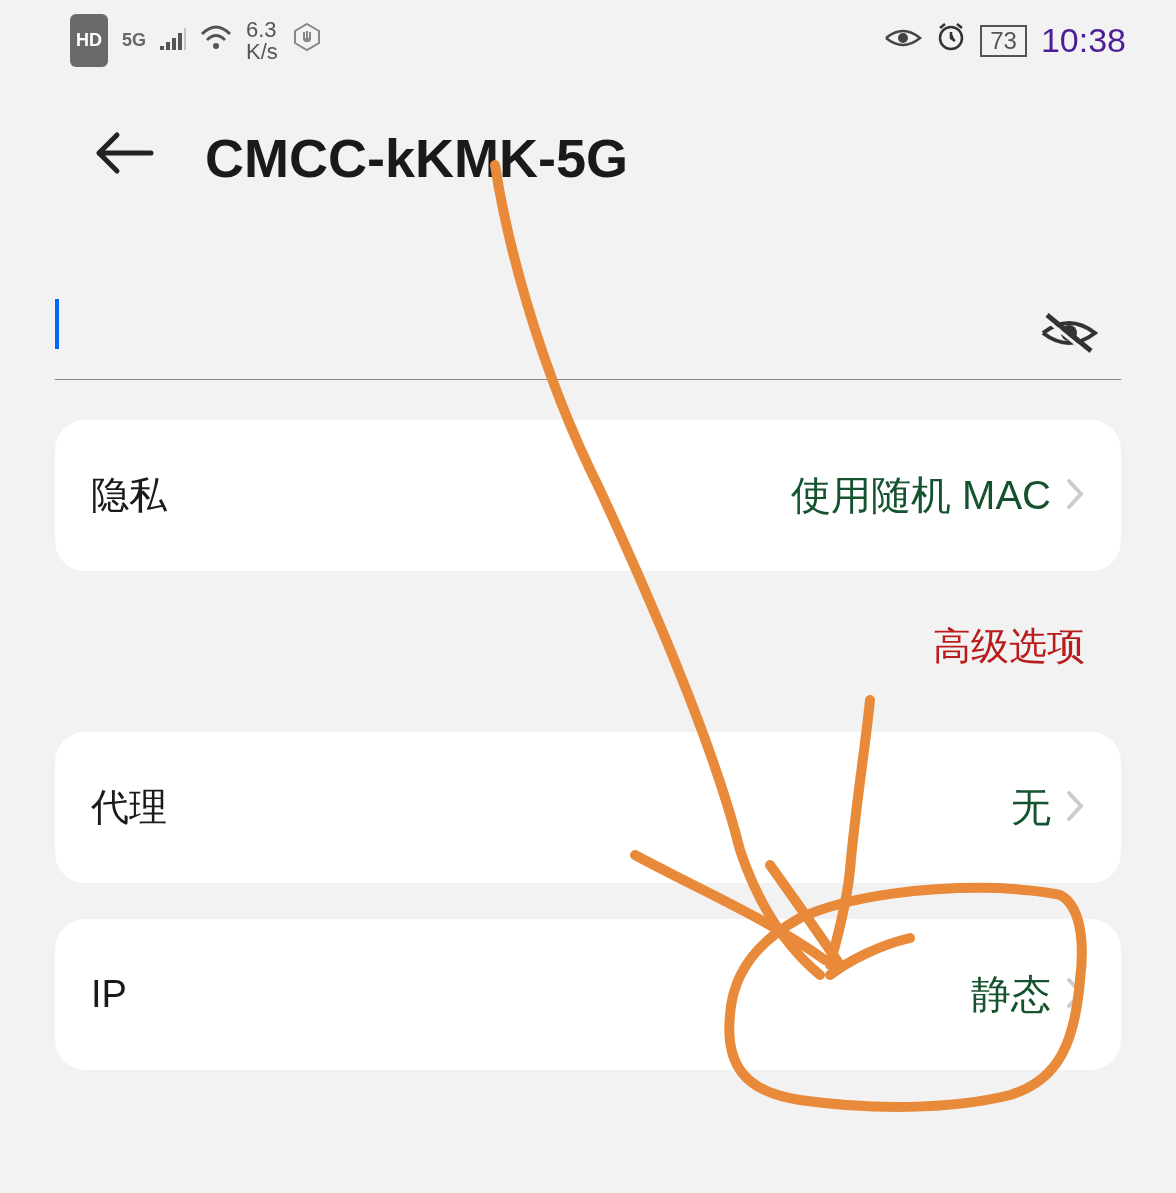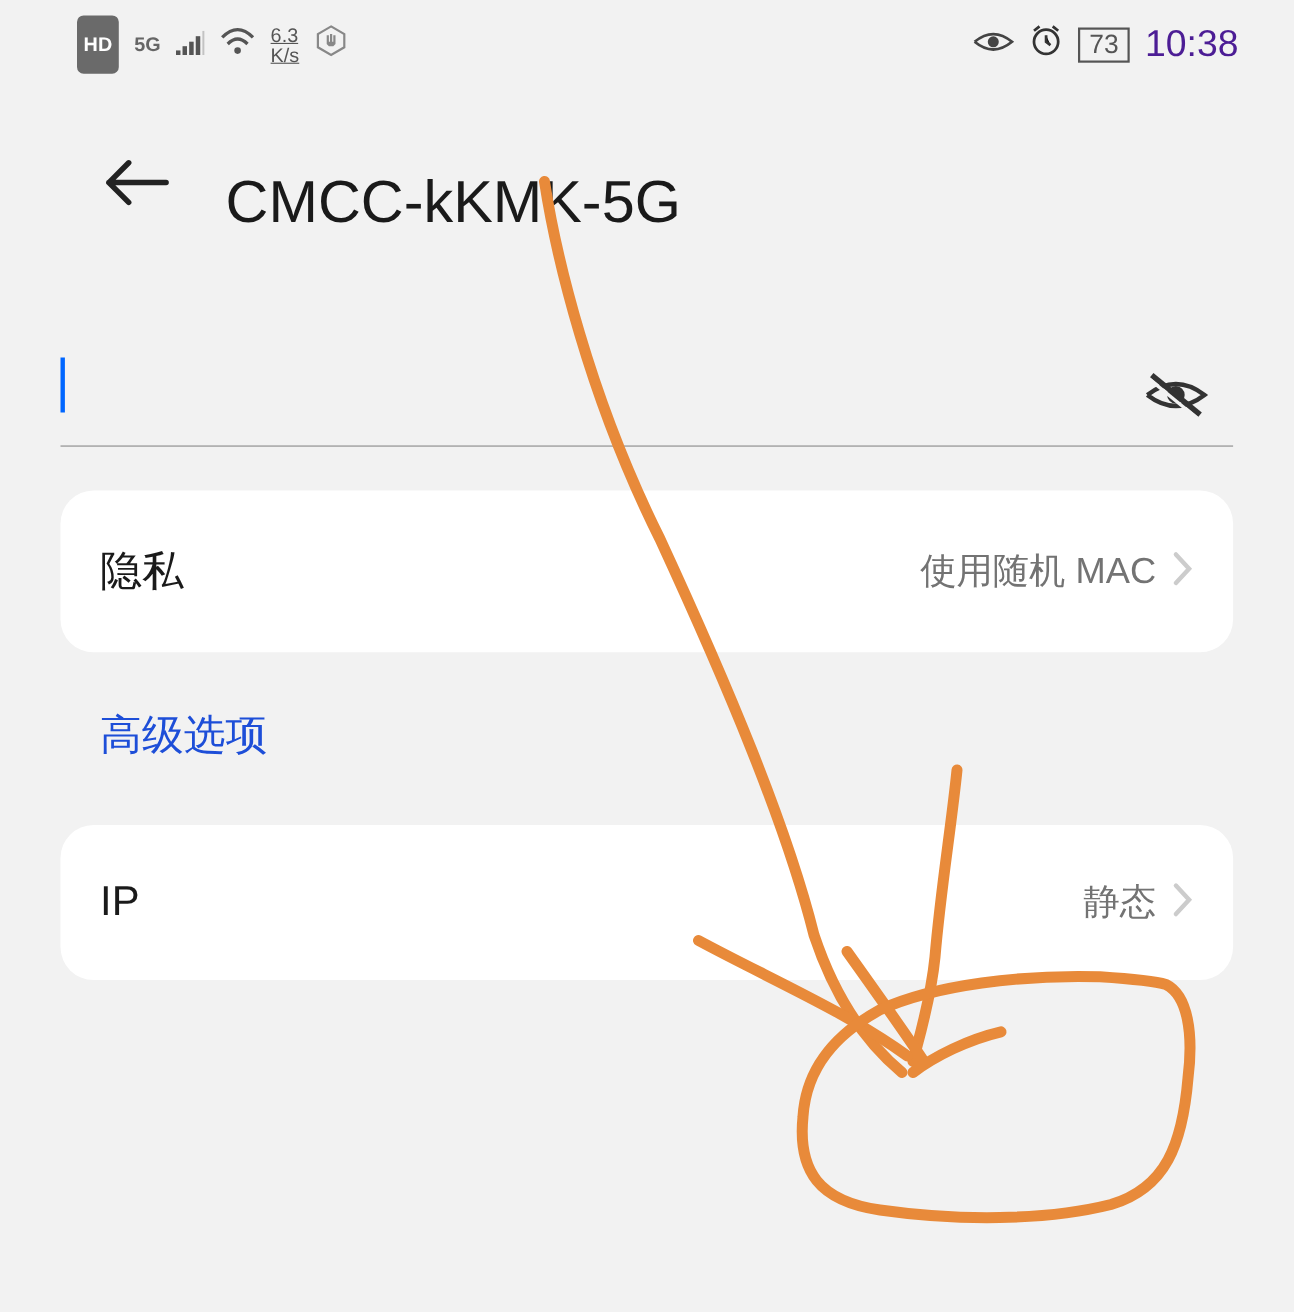--- a/index.html
+++ b/index.html
@@ -35,24 +35,23 @@
     }
     .hd-badge {
       background: #6a6a6a;
       color: white;
       font-size: 18px;
       font-weight: bold;
       padding: 16px 6px;
       border-radius: 6px;
     }
     .net-speed {
-      font-size: 18px;
+      font-size: 22px;
       line-height: 1;
       color: #555;
-      text-decoration: underline;
     }
     .battery-box {
       border: 2.5px solid #555;
       border-radius: 0;
       padding: 0px 8px;
       font-size: 24px;
       font-weight: 500;
       display: inline-block;
       position: relative;
     }
@@ -67,23 +66,22 @@
       padding: 50px 50px 40px 95px;
       gap: 50px;
     }
     .back-arrow {
       font-size: 50px;
       color: #222;
       cursor: pointer;
     }
     .page-title {
       font-size: 54px;
-      font-weight: 400;
+      font-weight: 700;
       color: #1a1a1a;
-      margin-top: 26px;
     }
     .content {
       padding: 50px 55px 0 55px;
     }
     .password-field {
       display: flex;
       align-items: center;
       border-bottom: 1.5px solid #888;
       padding: 20px 0 30px 0;
       position: relative;
@@ -118,30 +116,31 @@
       font-size: 38px;
       color: #1a1a1a;
       font-weight: 400;
     }
     .card-value-wrap {
       display: flex;
       align-items: center;
       gap: 14px;
     }
     .card-value {
-      font-size: 33px;
-      color: #737373;
+      font-size: 40px;
+      color: #14532d;
     }
     .chevron {
       color: #ccc;
     }
     .section-header {
       font-size: 38px;
-      color: #1d4ed8;
+      color: #b91c1c;
       padding: 50px 36px 20px 36px;
+      text-align: right;
     }
     .annotation {
       position: absolute;
       top: 0;
       left: 0;
       pointer-events: none;
     }
   </style>
 </head>
 <body>
@@ -220,20 +219,31 @@
       <span class="chevron">
         <svg width="20" height="34" viewBox="0 0 20 34">
             <path fill="none" stroke="#ccc" stroke-width="4" stroke-linecap="round" d="M4 4 L16 17 L4 30"></path>
           </svg>
       </span>
     </div>
   </div>
 
   <div class="section-header">高级选项</div>
 
+  <div class="card">
+    <span class="card-label">代理</span>
+    <div class="card-value-wrap">
+      <span class="card-value">无</span>
+      <span class="chevron">
+        <svg width="20" height="34" viewBox="0 0 20 34">
+            <path fill="none" stroke="#ccc" stroke-width="4" stroke-linecap="round" d="M4 4 L16 17 L4 30"></path>
+          </svg>
+      </span>
+    </div>
+  </div>
 
   <div class="card" style="margin-top:36px;">
     <span class="card-label">IP</span>
     <div class="card-value-wrap">
       <span class="card-value">静态</span>
       <span class="chevron">
         <svg width="20" height="34" viewBox="0 0 20 34">
             <path fill="none" stroke="#ccc" stroke-width="4" stroke-linecap="round" d="M4 4 L16 17 L4 30"></path>
           </svg>
       </span>

